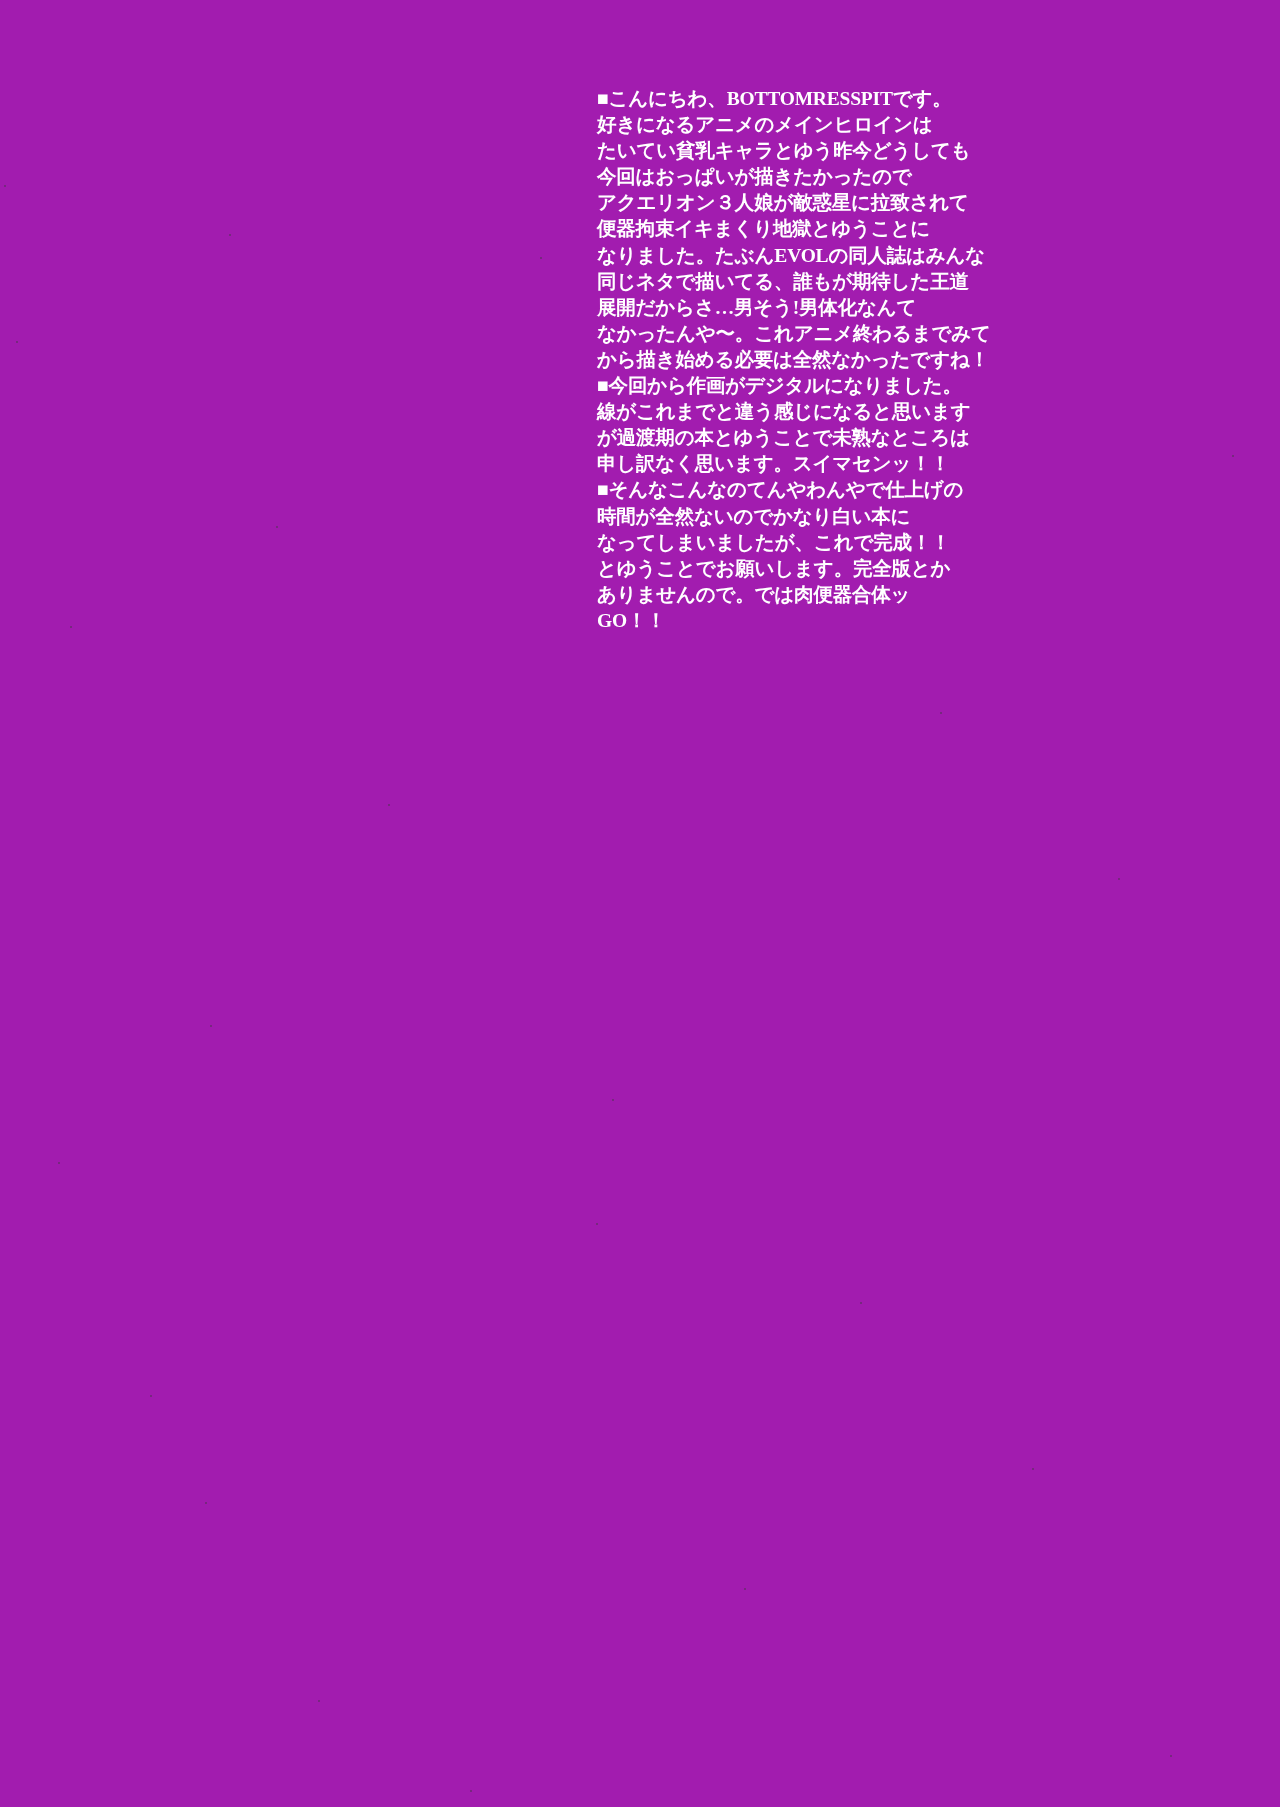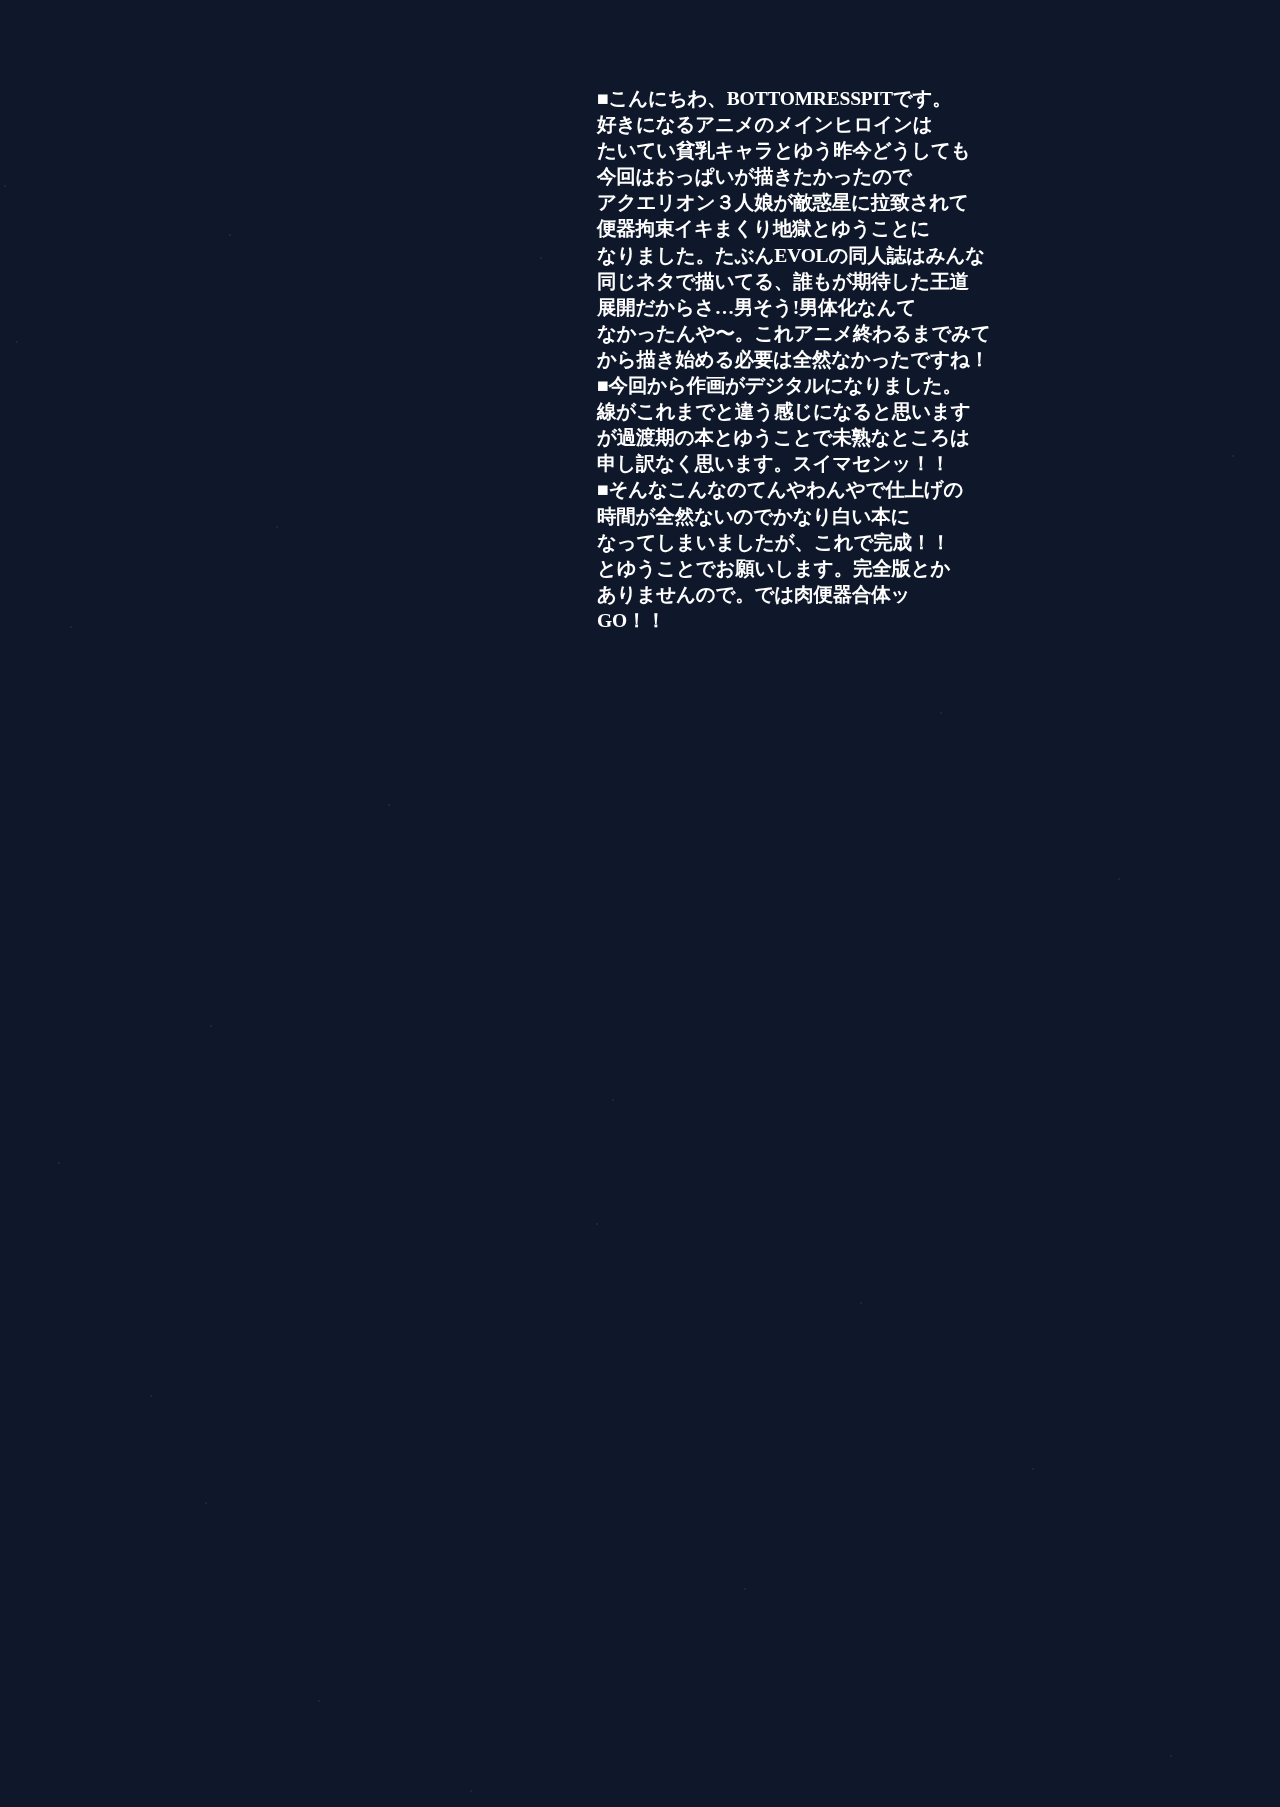--- a/index.html
+++ b/index.html
@@ -10,21 +10,21 @@
   body {
     width: 1280px;
     height: 1807px;
     position: relative;
     overflow: hidden;
     font-family: "Liberation Serif", serif;
   }
   .page {
     position: absolute;
     inset: 0;
-    background: #0f172a;
+    background: #a21caf;
   }
   
   .speckle {
     position: absolute;
     width: 2px;
     height: 2px;
     background: #3a3a3a;
     border-radius: 50%;
     opacity: 0.55;
   }

